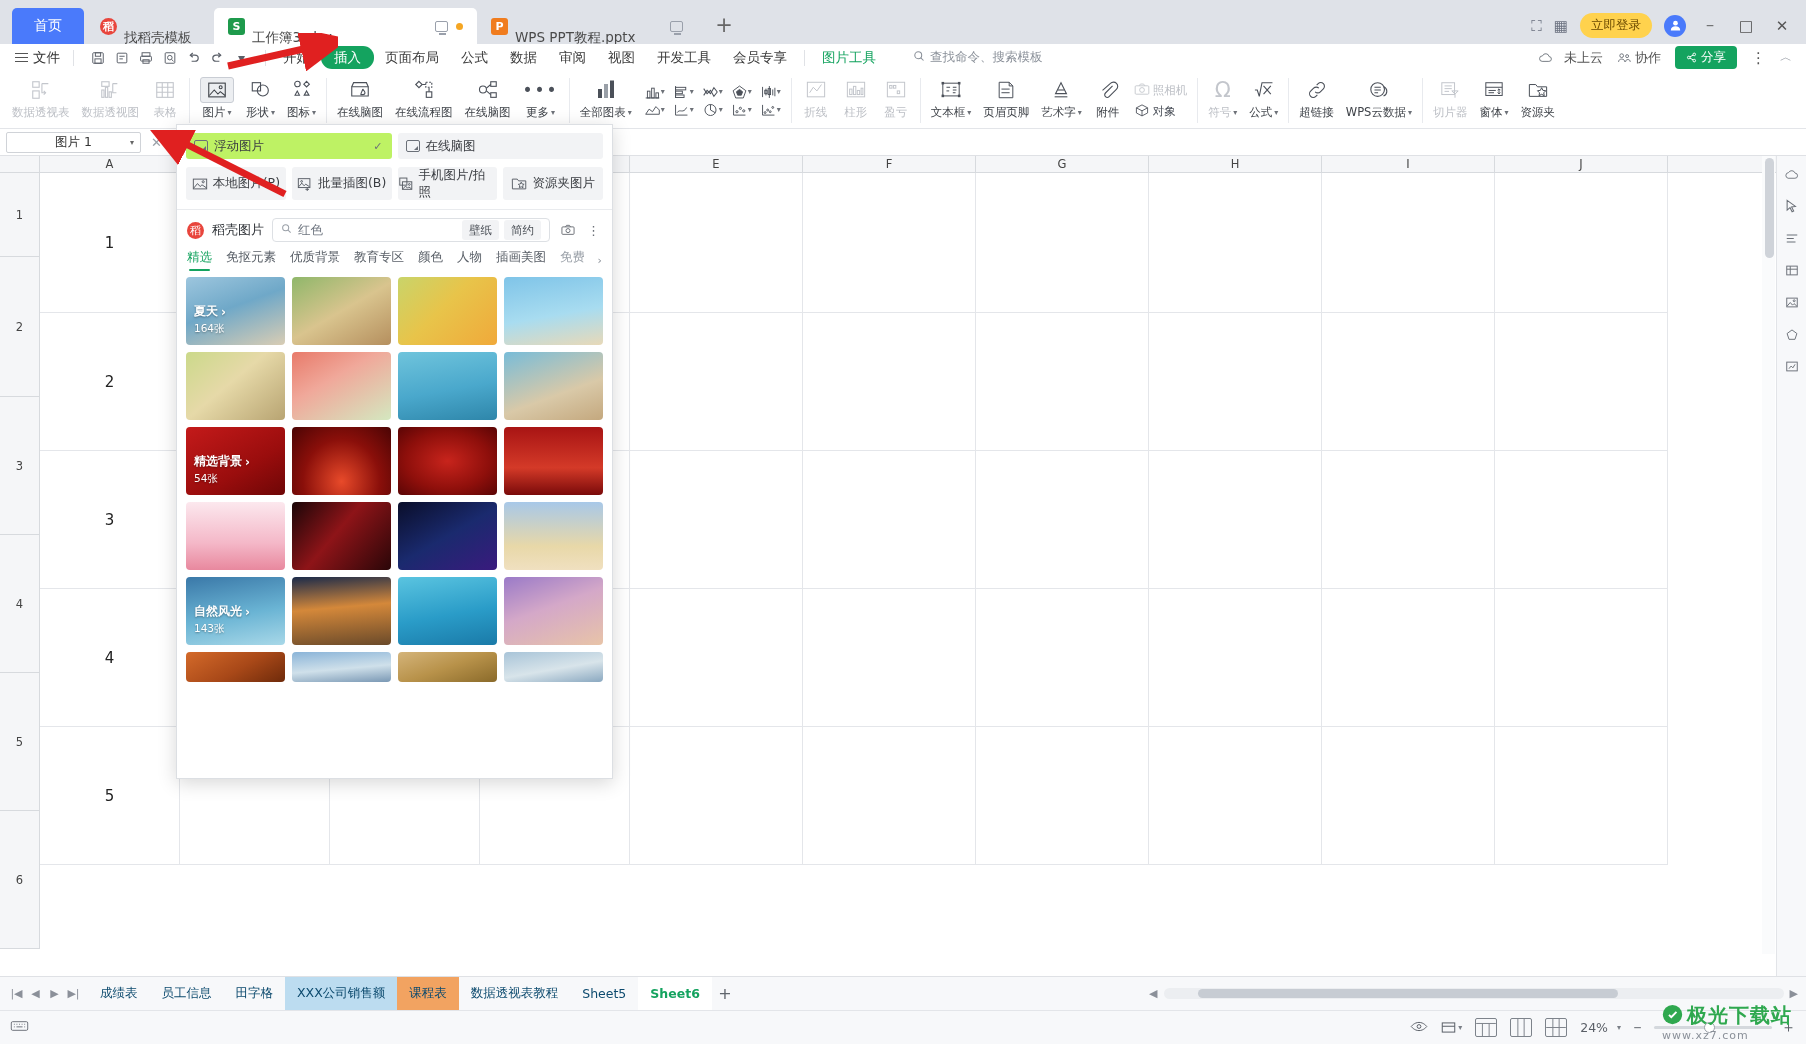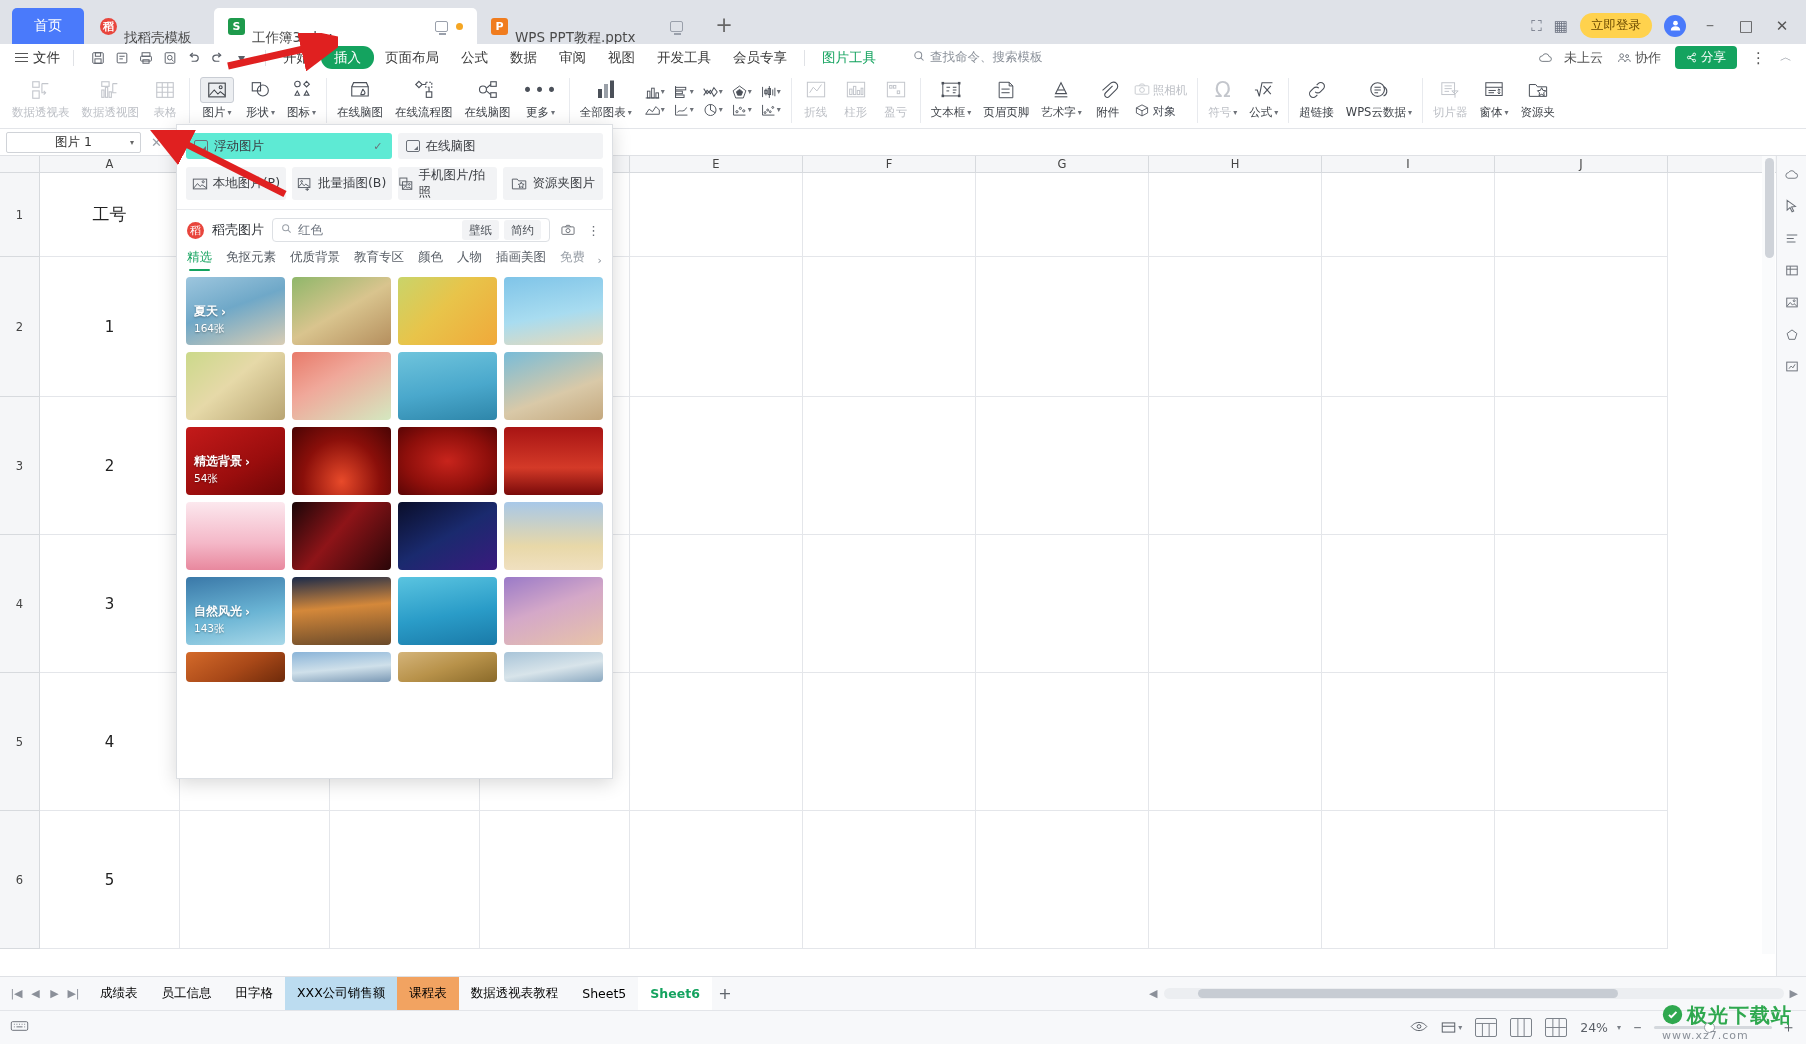--- a/index.html
+++ b/index.html
@@ -98,21 +98,21 @@
   .rtool .ri { width:20px; height:20px; display:flex; align-items:center; justify-content:center; color:#6b7078; font-size:13px;}
   .vscroll { position:absolute; right:31px; top:156px; bottom:90px; width:13px; background:#fafbfc; }
   .vthumb { position:absolute; right:1px; top:2px; width:9px; height:100px; background:#cfd3d9; border-radius:5px;}
 
   
   .panel { position:absolute; left:176px; top:124px; width:437px; height:655px; background:#fff;
            border:1px solid #dcdfe3; box-shadow:0 4px 18px rgba(0,0,0,.16); z-index:40; }
   .p-seg { display:flex; gap:6px; padding:8px 9px 6px 9px; }
   .p-segbtn { flex:1; height:26px; background:#f2f3f5; border-radius:3px; display:flex; align-items:center;
               padding:0 8px; font-size:12.5px; color:#3a3d42; position:relative;}
-  .p-segbtn.on { background:#5eead4; }
+  .p-segbtn.on { background:#bef264; }
   .p-segbtn .chk { position:absolute; right:9px; font-size:11px; color:#6b7078; }
   .sq-ico { width:14px; height:12px; border:1.2px solid #6b7078; border-radius:2px; margin-right:6px; position:relative; flex-shrink:0;}
   .sq-ico::after{ content:""; position:absolute; right:1px; bottom:1px; border-left:4px solid transparent;
                   border-bottom:4px solid #6b7078;}
   .p-btns { display:flex; gap:6px; padding:2px 9px 9px 9px; }
   .p-btn { flex:1; height:33px; background:#f2f3f5; border-radius:3px; display:flex; align-items:center;
            justify-content:center; gap:5px; font-size:12.5px; color:#3a3d42; }
   .p-btn .bi { width:16px; height:15px; display:flex; align-items:center; justify-content:center; color:#5b6068;}
   .p-divider { height:1px; background:#e9ebee; margin:0 0 0 0;}
 
@@ -142,21 +142,21 @@
   .th .ovt { font-size:12px; font-weight:bold; display:flex; align-items:center; gap:3px; text-shadow:0 1px 2px rgba(0,0,0,.35);}
   .th .ovc { font-size:10.5px; margin-top:2px; text-shadow:0 1px 2px rgba(0,0,0,.35);}
   .p-foot { position:absolute; left:0; right:0; bottom:0; height:34px; border-top:1px solid #ececef; background:#fff;
             display:flex; align-items:center; padding-left:12px; gap:7px; font-size:12.5px; color:#4a4f56;}
 
   
   .sheetbar { position:absolute; left:0; right:0; bottom:34px; height:34px; background:#f7f8fa;
               border-top:1px solid #dfe1e5; display:flex; align-items:center; padding-left:8px; }
   .snav { display:flex; align-items:center; gap:2px; padding-right:6px; color:#8b9099; font-size:11px;}
   .snav .sb { width:17px; text-align:center; }
-  .stab { padding:0 12px; height:34px; display:flex; align-items:center; font-size:12.5px; color:#000000; white-space:nowrap;}
+  .stab { padding:0 12px; height:34px; display:flex; align-items:center; font-size:12.5px; color:#0c4a6e; white-space:nowrap;}
   .stab.active { color:#14a35f; font-weight:bold; background:#fff; }
   .splus { width:26px; text-align:center; color:#60656d; font-size:16px;}
   .sheetbar-right { margin-left:auto; display:flex; align-items:center; padding-right:8px; gap:6px;}
   .hscroll { width:620px; height:11px; background:#eceef1; border-radius:6px; position:relative;}
   .hthumb { position:absolute; left:34px; width:420px; top:1px; height:9px; background:#c7ccd3; border-radius:5px;}
 
   
   .statusbar { position:absolute; left:0; right:0; bottom:0; height:34px; background:#f7f8fa;
                border-top:1px solid #e3e5e9; display:flex; align-items:center; padding:0 10px; }
   .sb-left { display:flex; align-items:center; gap:12px; color:#6a6f77; font-size:13px;}
@@ -785,32 +785,20 @@
         <div class="rowcell" style="height:84px">1</div>
         <div class="rowcell" style="height:140px">2</div>
         <div class="rowcell" style="height:138px">3</div>
         <div class="rowcell" style="height:138px">4</div>
         <div class="rowcell" style="height:138px">5</div>
         <div class="rowcell" style="height:138px">6</div>
       </div>
 
       <div class="cells">
         <div class="crow">
-          <div class="ccell" style="width:140px;height:84px;font-size:17px;">工号</div>
-          <div class="ccell" style="width:150px;height:84px"></div>
-          <div class="ccell" style="width:150px;height:84px"></div>
-          <div class="ccell" style="width:150px;height:84px"></div>
-          <div class="ccell" style="width:173px;height:84px"></div>
-          <div class="ccell" style="width:173px;height:84px"></div>
-          <div class="ccell" style="width:173px;height:84px"></div>
-          <div class="ccell" style="width:173px;height:84px"></div>
-          <div class="ccell" style="width:173px;height:84px"></div>
-          <div class="ccell" style="width:173px;height:84px"></div>
-        </div>
-        <div class="crow">
           <div class="ccell" style="width:140px;height:140px">1</div>
           <div class="ccell" style="width:150px;height:140px"></div>
           <div class="ccell" style="width:150px;height:140px"></div>
           <div class="ccell" style="width:150px;height:140px"></div>
           <div class="ccell" style="width:173px;height:140px"></div>
           <div class="ccell" style="width:173px;height:140px"></div>
           <div class="ccell" style="width:173px;height:140px"></div>
           <div class="ccell" style="width:173px;height:140px"></div>
           <div class="ccell" style="width:173px;height:140px"></div>
           <div class="ccell" style="width:173px;height:140px"></div>

